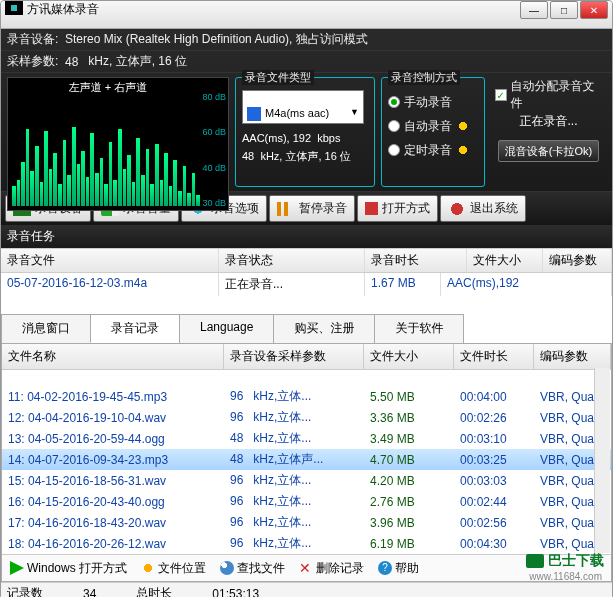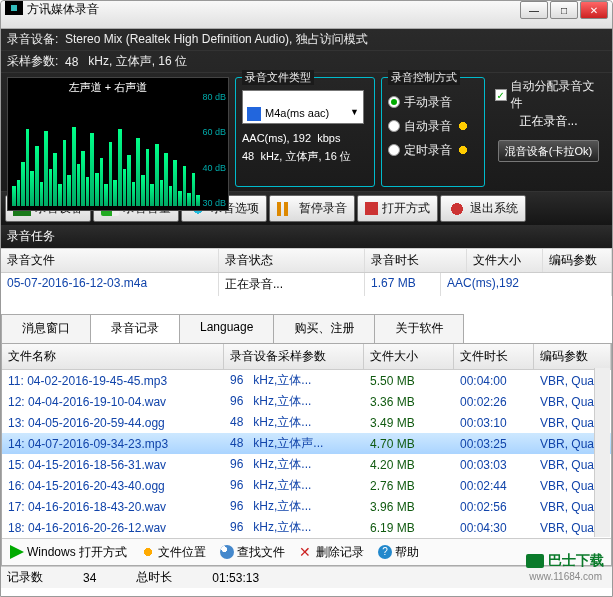--- a/index.html
+++ b/index.html
@@ -61,21 +61,21 @@
 
 .tabs { display: flex; border-bottom: 1px solid #aaa; margin-top: 18px; font-size: 12px; }
 .tab { padding: 5px 20px; border: 1px solid #aaa; border-bottom: none; background: #f4f4f4; margin-right: -1px; cursor: pointer; position: relative; top: 0; }
 .tab.active { background: #fff; border-bottom: 1px solid #fff; }
 
 .tab-content { border: 1px solid #aaa; border-top: none; }
 .grid-cols, .grid-row { display: flex; font-size: 12px; align-items: center; }
 .grid-cols { background: linear-gradient(#f9f9f9,#e7e7e7); border-bottom: 1px solid #ccc; }
 .grid-cols > div { padding: 4px 6px; border-right: 1px solid #ccc; color: #000; }
 .g1 { width: 222px; } .g2 { width: 140px; } .g3 { width: 90px; } .g4 { width: 80px; } .g5 { flex: 1; }
-.grid-body { height: 168px; overflow: hidden; }
+.grid-body { height: 168px; overflow: hidden; margin-top: 16px; }
 .grid-row > div { padding: 2px 6px; white-space: nowrap; overflow: hidden; }
 .grid-row { color: #14a; height: 21px; }
 .grid-row.sel { background: linear-gradient(#cde8ff,#aad4ff); }
 .grid-row .g3 { color: #105a10; }
 .scrollbar { position: absolute; right: 1px; width: 16px; background: #eee; border-left: 1px solid #ccc; }
 
 .btm-toolbar { height: 27px; border-top: 1px solid #ccc; display: flex; align-items: center; padding: 0 4px; font-size: 12px; gap: 6px; background: #fafafa; }
 .btm-toolbar .sbtn { display: flex; align-items: center; gap: 3px; padding: 2px 4px; cursor: pointer; }
 .sico { width: 14px; height: 14px; }
 .sico.play { background: conic-gradient(#0a0 0 100%); clip-path: polygon(0 0,100% 50%,0 100%); }

